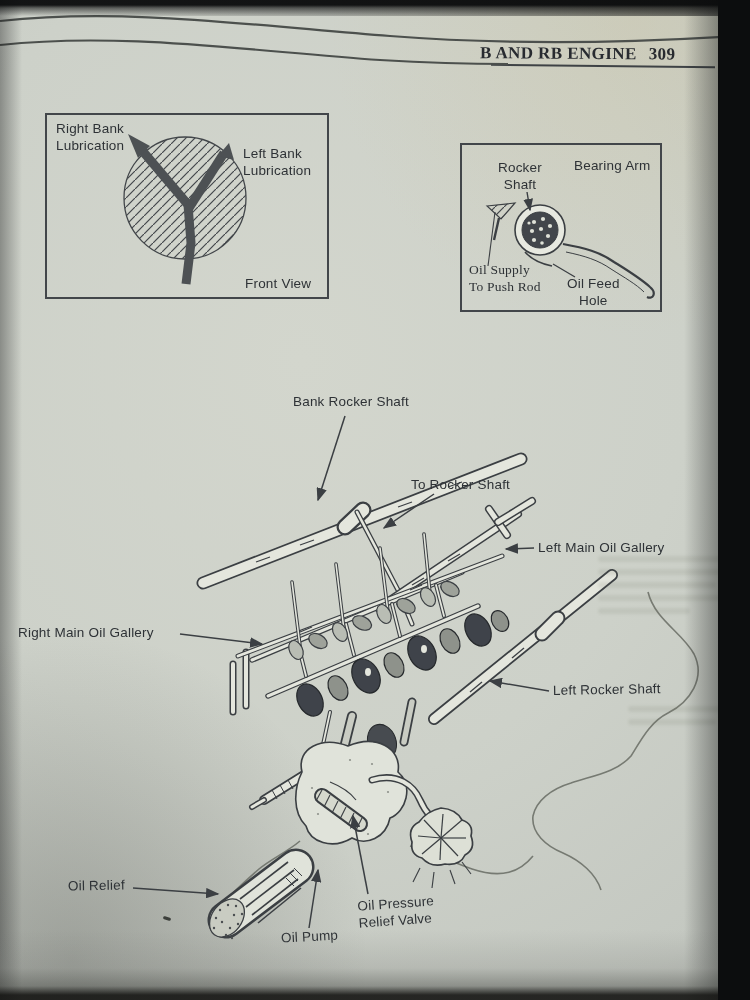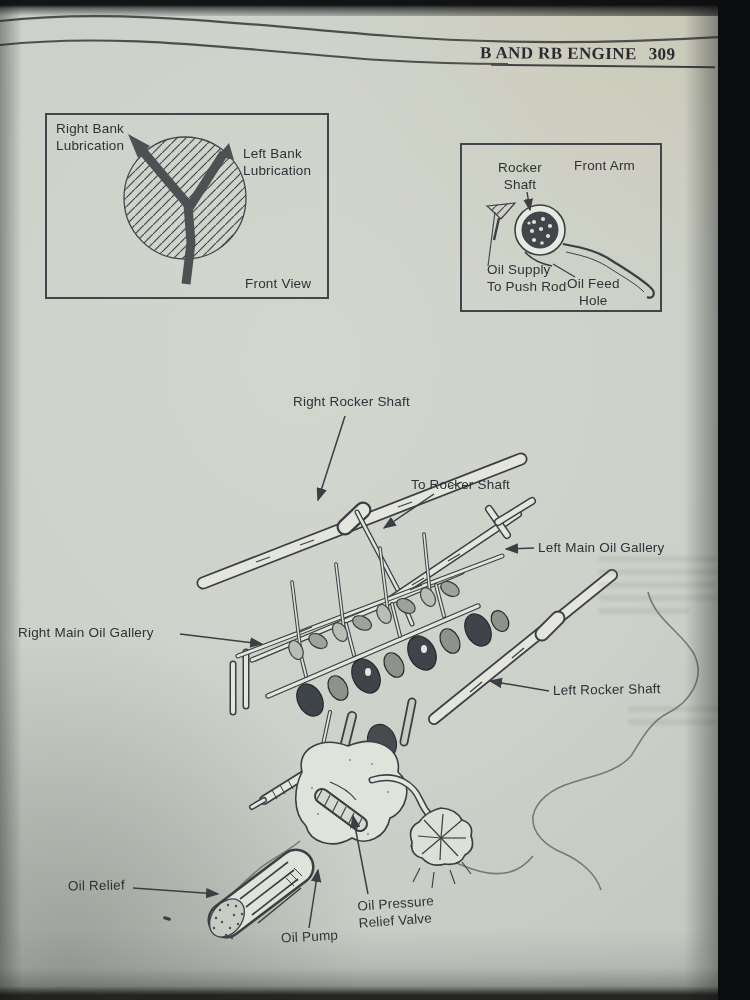--- a/index.html
+++ b/index.html
@@ -333,27 +333,27 @@
   </svg>
 
   <div class="lbl" style="left:56px;top:121px;">Right Bank
 Lubrication</div>
   <div class="lbl" style="left:243px;top:146px;">Left Bank
 Lubrication</div>
   <div class="lbl" style="left:245px;top:276px;">Front View</div>
 
   <div class="lbl c" style="left:498px;top:160px;">Rocker
 Shaft</div>
-  <div class="lbl" style="left:574px;top:158px;">Front Arm</div>
-  <div class="lbl" style="left:487px;top:262px;">Oil Supply
+  <div class="lbl" style="left:574px;top:158px;">Bearing Arm</div>
+  <div class="lbl" style="left:469px;top:262px;font-family:Liberation Serif, serif;">Oil Supply
 To Push Rod</div>
   <div class="lbl c" style="left:567px;top:276px;">Oil Feed
 Hole</div>
 
-  <div class="lbl" style="left:293px;top:394px;">Right Rocker Shaft</div>
+  <div class="lbl" style="left:293px;top:394px;">Bank Rocker Shaft</div>
   <div class="lbl" style="left:411px;top:477px;text-align:center;">To Rocker Shaft</div>
   <div class="lbl" style="left:538px;top:540px;">Left Main Oil Gallery</div>
   <div class="lbl" style="left:18px;top:625px;">Right Main Oil Gallery</div>
   <div class="lbl" style="left:553px;top:682px;transform:rotate(-1deg);">Left Rocker Shaft</div>
   <div class="lbl" style="left:68px;top:878px;transform:rotate(-1deg);">Oil Relief</div>
   <div class="lbl" style="left:281px;top:929px;transform:rotate(-3deg);">Oil Pump</div>
   <div class="lbl" style="left:358px;top:896px;transform:rotate(-4deg);">Oil Pressure
 Relief Valve</div>
 
   <div class="ghost" style="left:598px;top:556px;width:142px;">

